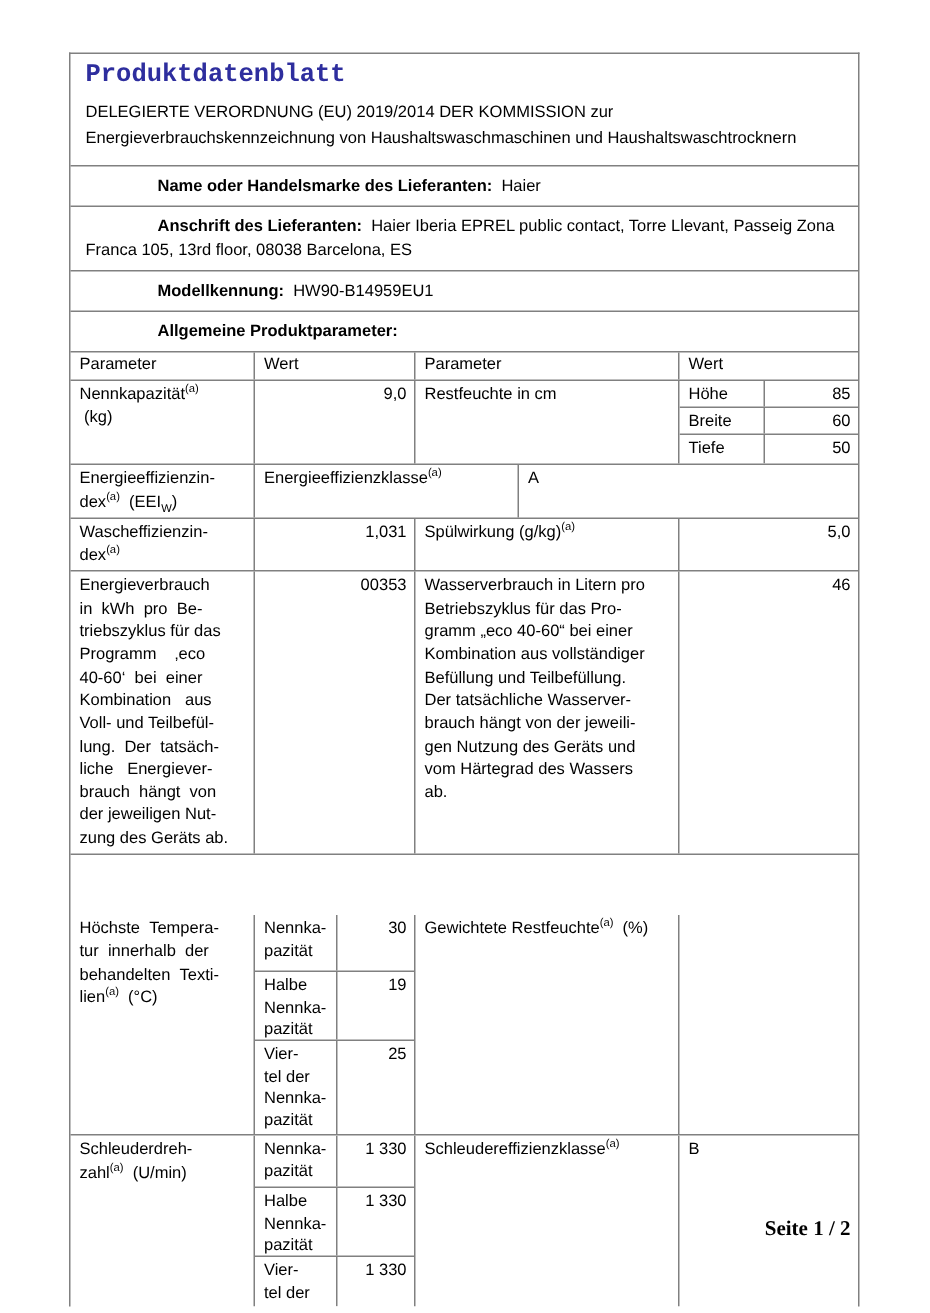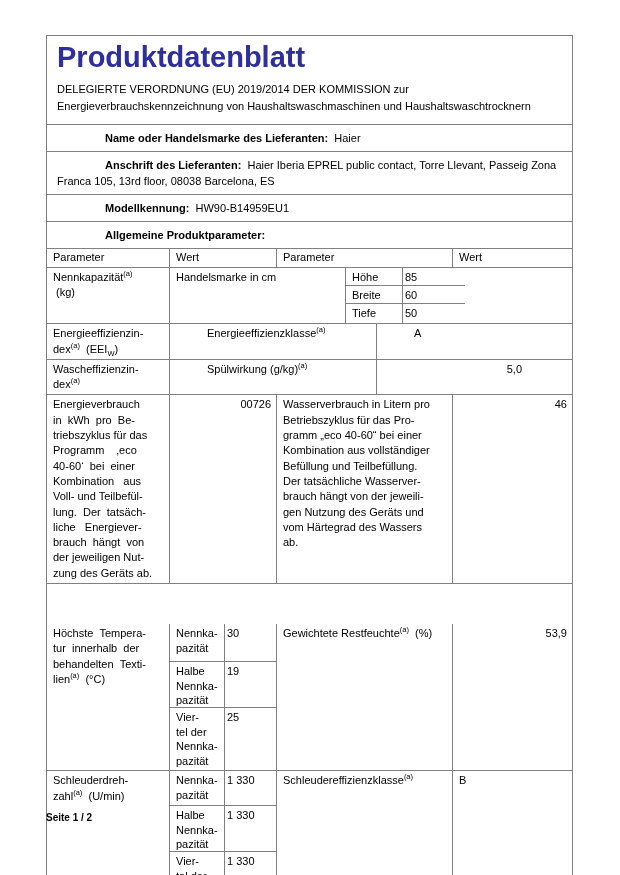--- a/index.html
+++ b/index.html
@@ -2,55 +2,55 @@
 <html lang="de"><head>
 <meta charset="utf-8">
 <style>
   html,body{margin:0;padding:0;background:#ffffff;}
   body{width:620px;height:875px;font-family:"Liberation Sans",sans-serif;color:#000;}
   .sheet{position:relative;width:620px;height:875px;background:#fff;overflow:hidden;}
   .doc{position:absolute;left:46px;top:35px;width:527px;box-sizing:border-box;
        border:1px solid #808080;border-bottom:none;background:#fff;}
   
   .head-block{padding:5px 10px 9px 10px;}
-  .doc-title{font-size:29px;font-weight:bold;letter-spacing:0px;margin:0 0 7px 0;}
+  .doc-title{font-size:17px;font-weight:bold;letter-spacing:0px;margin:0 0 7px 0;font-family:Liberation Mono, monospace;}
   .reg-text{font-size:11px;line-height:17px;white-space:pre-line;}
   
   .info-row{border-top:1px solid #808080;padding:5px 10px;font-size:11px;line-height:16px;}
   .info-row b{font-weight:bold;margin-left:48px;}
   
   .ptable{border-top:1px solid #808080;font-size:11px;line-height:15.3px;}
   .trow{display:flex;border-bottom:1px solid #808080;align-items:stretch;}
   .trow.cut{border-bottom:none;height:114px;overflow:hidden;}
   .cell{box-sizing:border-box;padding:2px 4px 2px 6px;overflow:hidden;}
   .c1{width:123px;border-right:1px solid #808080;}
   .c2{width:107px;border-right:1px solid #808080;}
   .c3{width:176px;border-right:1px solid #808080;}
   .c4{width:119px;}
   .hdr{height:18px;padding-top:1px;font-weight:normal;}
   .val{text-align:right;padding-right:5px;}
   .pre{white-space:pre-line;}
   sup.fn{font-size:7.5px;vertical-align:super;line-height:0;}
   sub.fm{font-size:7.5px;vertical-align:sub;line-height:0;}
   .r1{min-height:54px;}
-  .r2{min-height:33px;gap:31px;}
+  .r2{min-height:33px;}
   .r4{min-height:185px;}
   .r5{min-height:141px;margin-top:40px;}
   
   .subcol{padding:0;display:flex;flex-direction:column;}
   .subrow{display:flex;border-bottom:1px solid #808080;box-sizing:border-box;}
   .subrow:last-child{border-bottom:none;flex:1;}
   .sublabel{box-sizing:border-box;border-right:1px solid #808080;padding:2px 3px 2px 6px;line-height:14.6px;}
-  .subval{flex:1;padding:2px 5px 2px 2px;}
+  .subval{flex:1;text-align:right;padding:2px 5px 2px 2px;}
   .c2 .sublabel{width:55px;}
   .c4 .sublabel{width:57px;}
   .sh18{height:18px;}
   .sh38{height:38px;}
   .sh46{height:46px;}
-  .footer{position:absolute;top:812px;left:46px;width:521px;font-size:10px;font-weight:bold;}
+  .footer{position:absolute;top:812px;left:46px;width:521px;text-align:right;font-size:14px;font-weight:bold;font-family:Liberation Serif, serif;}
 </style>
 </head>
 <body>
 
 <div class="sheet">
   <div class="doc">
 
     <div class="head-block">
       <div class="doc-title" style="color: rgb(46, 46, 158);">Produktdatenblatt</div>
       <div class="reg-text">DELEGIERTE VERORDNUNG (EU) 2019/2014 DER KOMMISSION zur
@@ -70,21 +70,22 @@
       <div class="trow">
         <div class="cell c1 hdr">Parameter</div>
         <div class="cell c2 hdr">Wert</div>
         <div class="cell c3 hdr">Parameter</div>
         <div class="cell c4 hdr">Wert</div>
       </div>
 
       <div class="trow r1">
         <div class="cell c1"><span class="pre">Nennkapazität</span><sup class="fn">(a)</sup><span class="pre">
 &nbsp;(kg)</span></div>
-        <div class="cell c3">Handelsmarke in cm</div>
+        <div class="cell c2 val">9,0</div>
+        <div class="cell c3">Restfeuchte in cm</div>
         <div class="cell c4 subcol">
           <div class="subrow sh18">
               <div class="sublabel">Höhe</div>
               <div class="subval">85</div>
             </div>
           <div class="subrow sh18">
               <div class="sublabel">Breite</div>
               <div class="subval">60</div>
             </div>
           <div class="subrow sh18">
@@ -97,38 +98,39 @@
       <div class="trow r2">
         <div class="cell c1"><span class="pre">Energieeffizienzin-
 dex</span><sup class="fn">(a)</sup><span class="pre">&nbsp;&nbsp;(EEI</span><sub class="fm">W</sub><span>)</span></div>
         <div class="cell c3"><span>Energieeffizienzklasse</span><sup class="fn">(a)</sup></div>
         <div class="cell c4">A</div>
       </div>
 
       <div class="trow r2">
         <div class="cell c1"><span class="pre">Wascheffizienzin-
 dex</span><sup class="fn">(a)</sup></div>
+        <div class="cell c2 val">1,031</div>
         <div class="cell c3"><span>Spülwirkung (g/kg)</span><sup class="fn">(a)</sup></div>
         <div class="cell c4 val">5,0</div>
       </div>
 
       <div class="trow r4">
         <div class="cell c1"><span class="pre">Energieverbrauch
 in&nbsp;&nbsp;kWh&nbsp;&nbsp;pro&nbsp;&nbsp;Be-
 triebszyklus für das
 Programm&nbsp;&nbsp;&nbsp;&nbsp;‚eco
 40-60‘&nbsp;&nbsp;bei&nbsp;&nbsp;einer
 Kombination&nbsp;&nbsp;&nbsp;aus
 Voll- und Teilbefül-
 lung.&nbsp;&nbsp;Der&nbsp;&nbsp;tatsäch-
 liche&nbsp;&nbsp;&nbsp;Energiever-
 brauch&nbsp;&nbsp;hängt&nbsp;&nbsp;von
 der jeweiligen Nut-
 zung des Geräts ab.</span></div>
-        <div class="cell c2 val">00726</div>
+        <div class="cell c2 val">00353</div>
         <div class="cell c3"><span class="pre">Wasserverbrauch in Litern pro
 Betriebszyklus für das Pro-
 gramm „eco 40-60“ bei einer
 Kombination aus vollständiger
 Befüllung und Teilbefüllung.
 Der tatsächliche Wasserver-
 brauch hängt von der jeweili-
 gen Nutzung des Geräts und
 vom Härtegrad des Wassers
 ab.</span></div>
@@ -154,21 +156,20 @@
             </div>
           <div class="subrow">
               <div class="sublabel pre">Vier-
 tel der
 Nennka-
 pazität</div>
               <div class="subval">25</div>
             </div>
         </div>
         <div class="cell c3"><span>Gewichtete Restfeuchte</span><sup class="fn">(a)</sup><span class="pre">&nbsp;&nbsp;(%)</span></div>
-        <div class="cell c4 val">53,9</div>
       </div>
 
       <div class="trow cut">
         <div class="cell c1"><span class="pre">Schleuderdreh-
 zahl</span><sup class="fn">(a)</sup><span class="pre">&nbsp;&nbsp;(U/min)</span></div>
         <div class="cell c2 subcol">
           <div class="subrow sh38">
               <div class="sublabel pre">Nennka-
 pazität</div>
               <div class="subval">1&nbsp;330</div>

